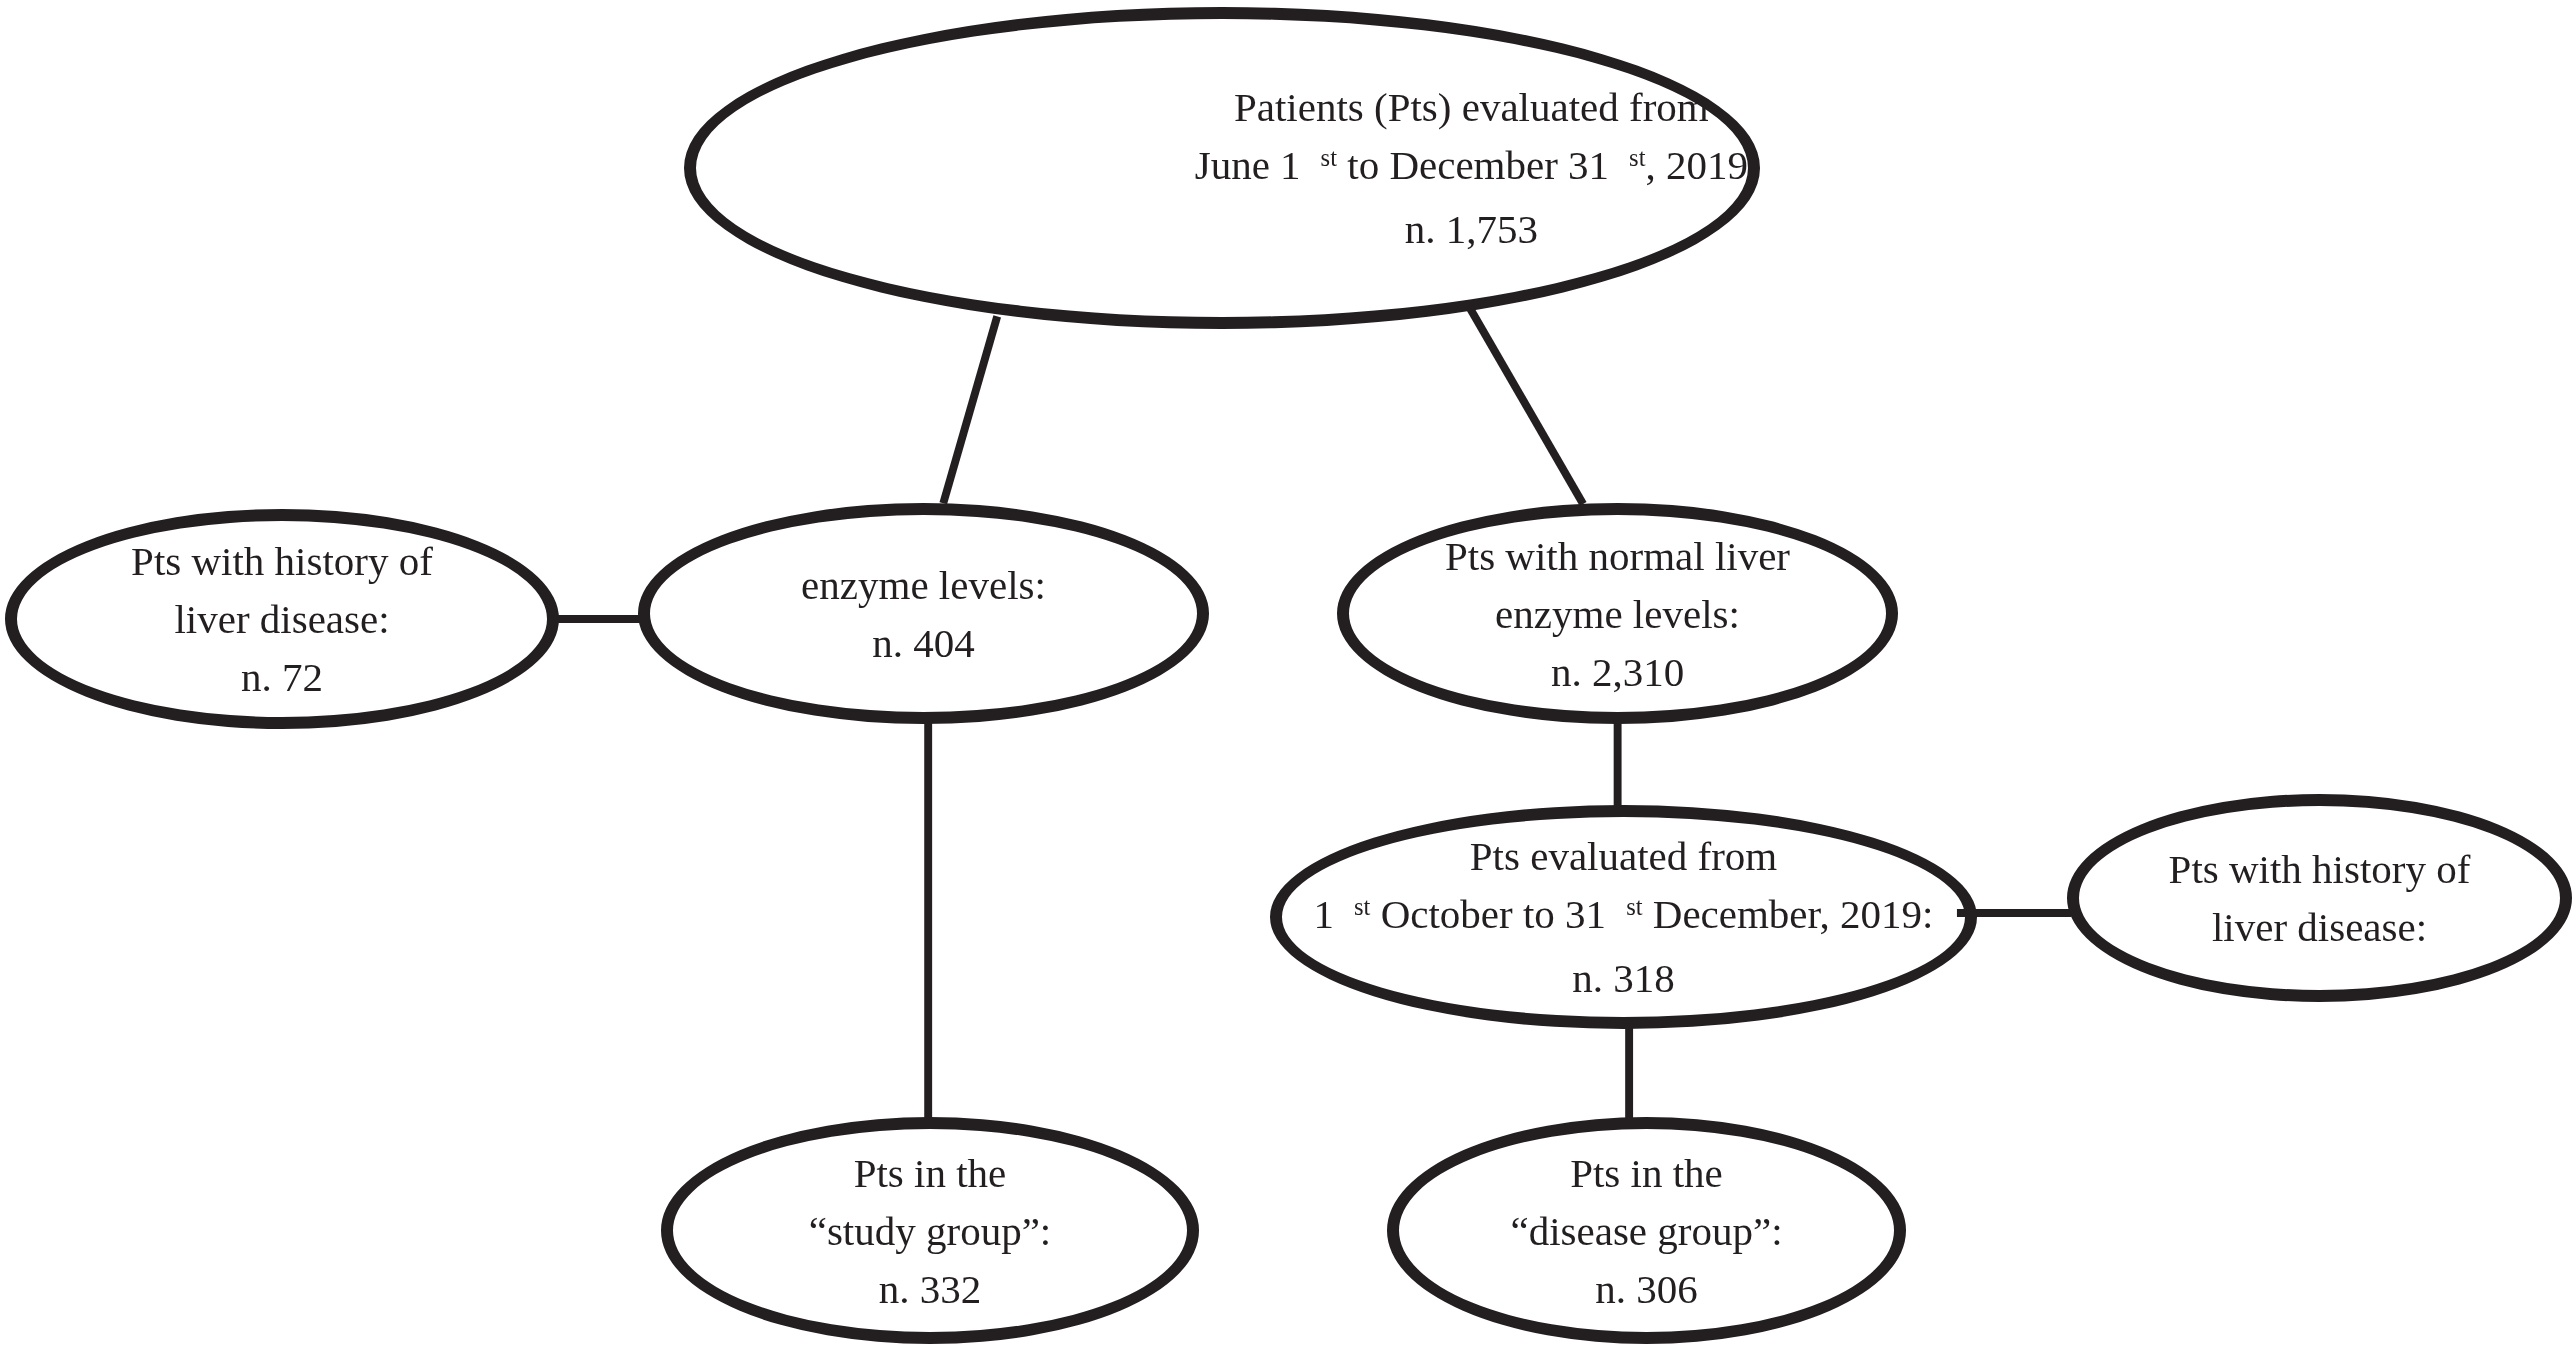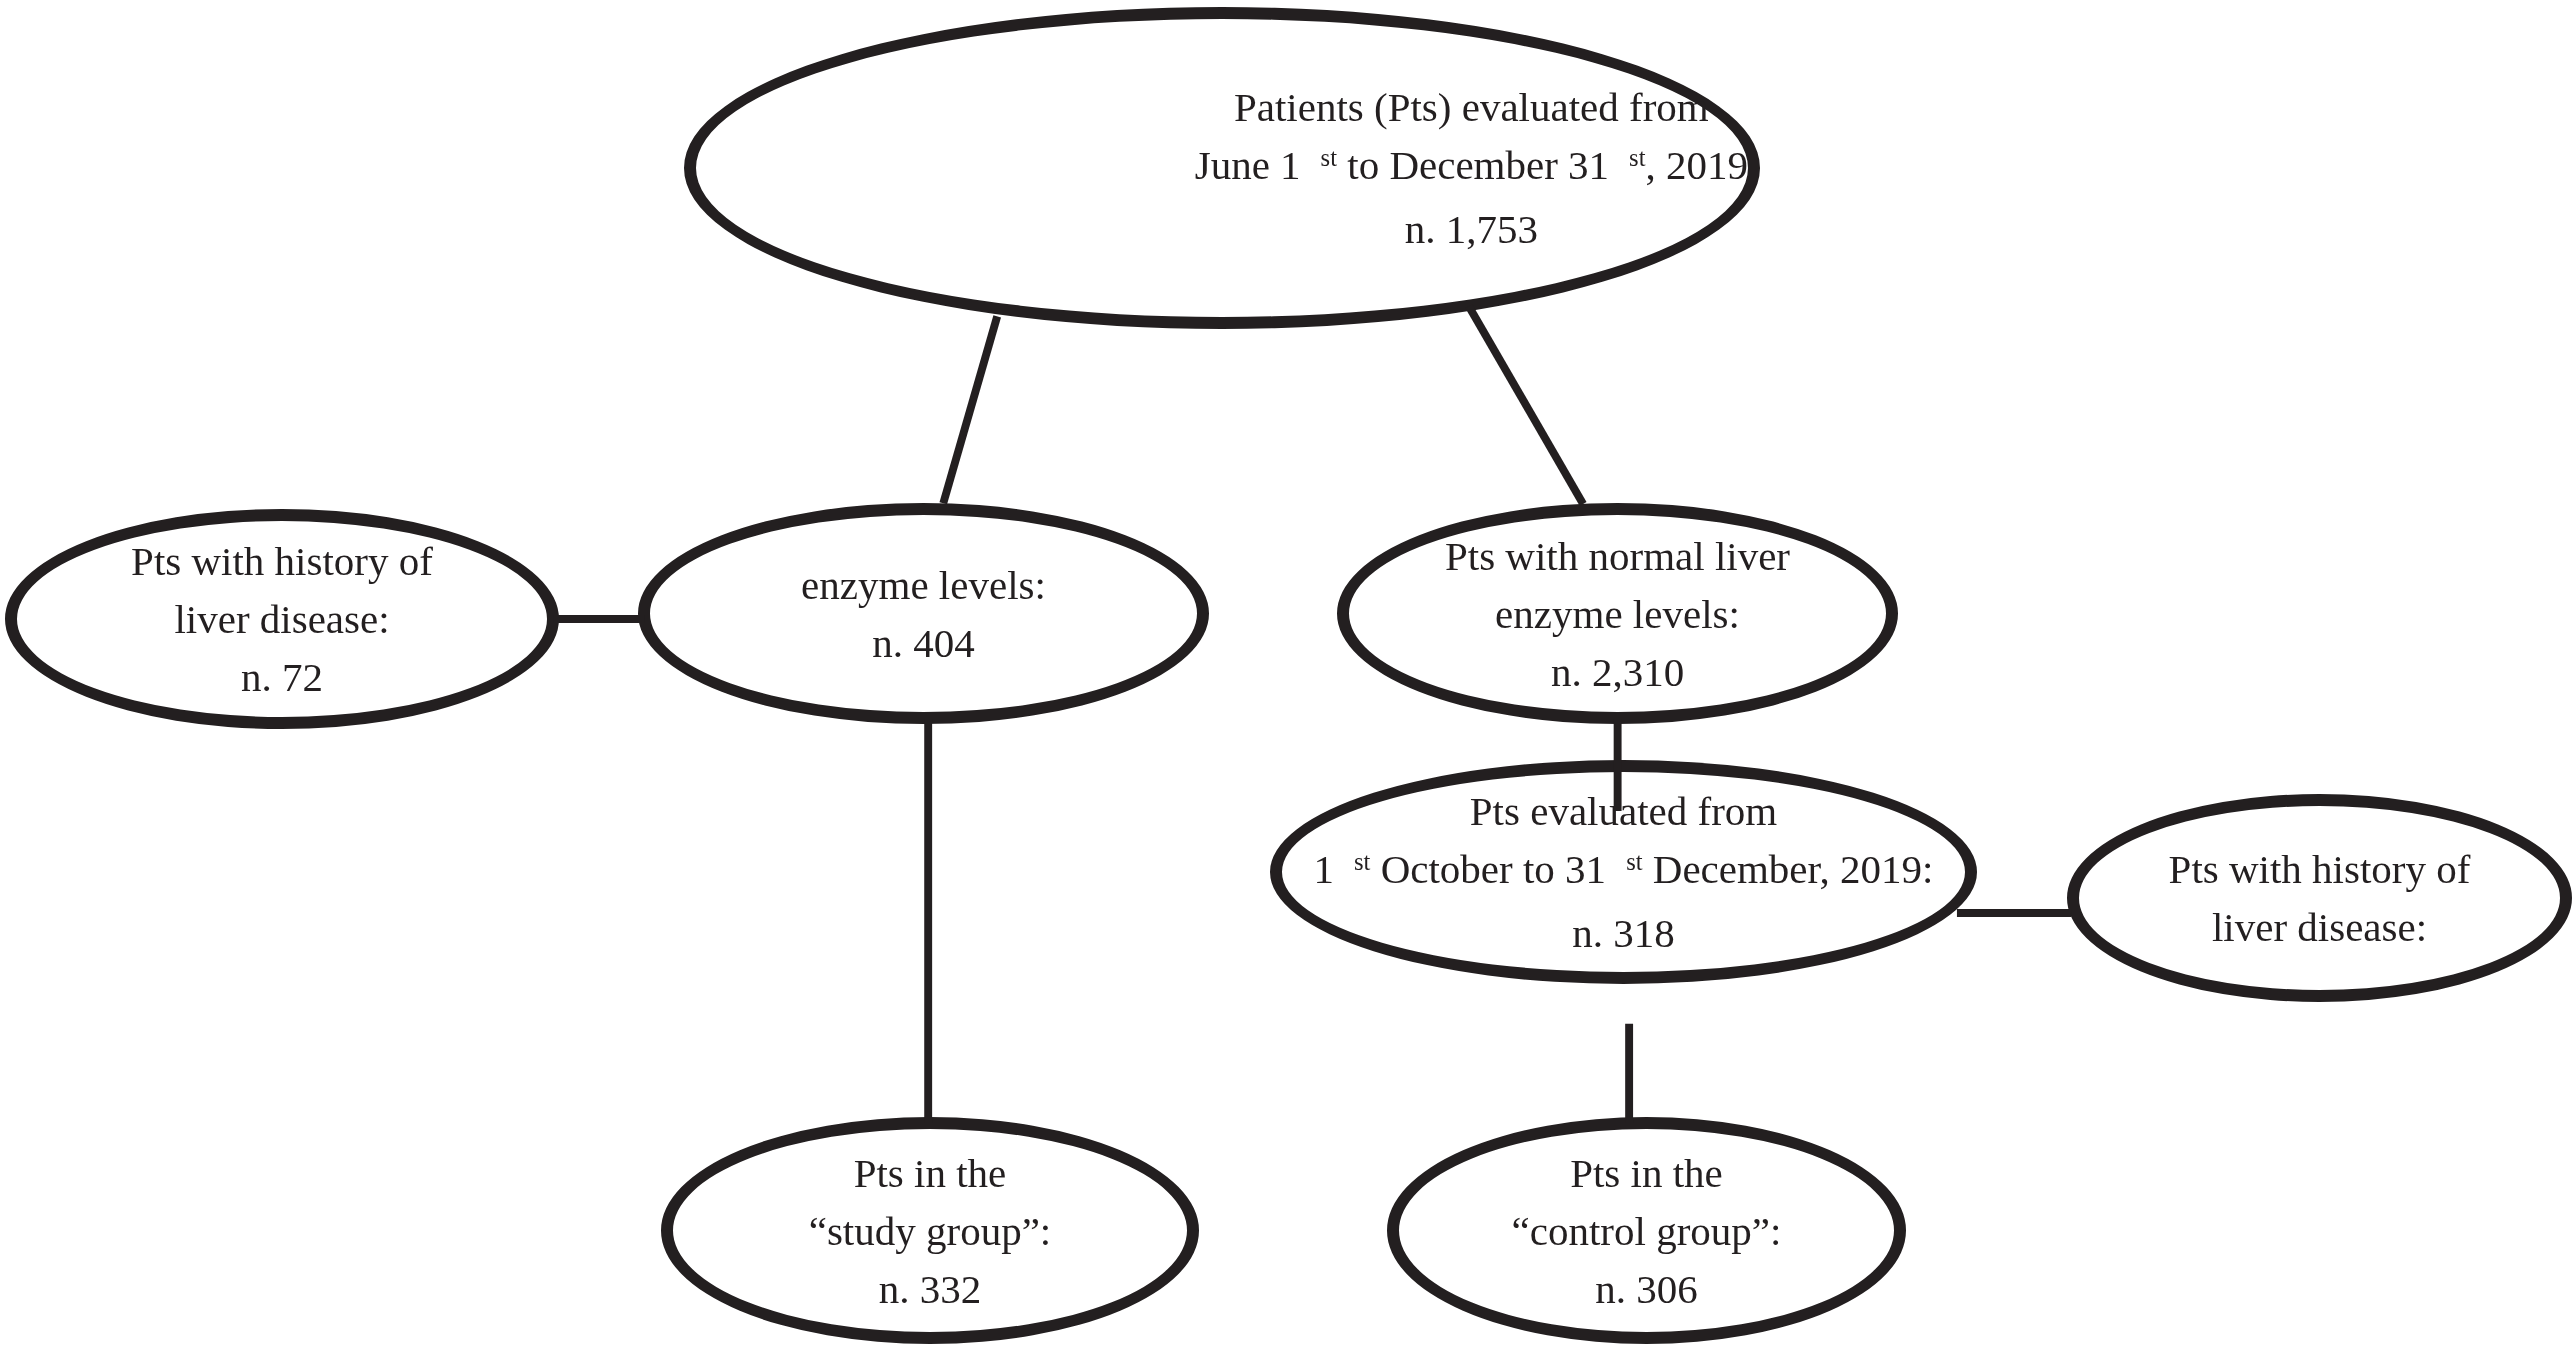--- a/index.html
+++ b/index.html
@@ -44,21 +44,21 @@
   svg.connectors line {
     stroke: var(--ink);
     stroke-width: 11;
     stroke-linecap: butt;
   }
   
   #n-total     { left:  684px; top:    6.5px; width: 1076px; height: 322px; justify-content: flex-end; }
   #n-history72 { left:    5px; top:  509px; width:  554px; height: 220px; }
   #n-altered   { left:  638px; top:  503px; width:  571px; height: 221px; }
   #n-normal    { left: 1337px; top:  503px; width:  561px; height: 221px; }
-  #n-evalq4    { left: 1270px; top: 760px; width:  707px; height: 224px; align-items: center; }
+  #n-evalq4    { left: 1270px; top: 805px; width:  707px; height: 224px; align-items: center; }
   #n-history12 { left: 2067px; top: 794px; width:  505px; height: 208px; }
   #n-study     { left:  661px; top: 1117px; width:  538px; height: 227px; }
   #n-control   { left: 1387px; top: 1117px; width:  519px; height: 227px; }
 </style>
 </head>
 <body>
 
 <div class="canvas">
 
   <div class="node" id="n-total">
@@ -111,21 +111,21 @@
     <div class="label">
       <div>Pts in the</div>
       <div>“study group”:</div>
       <div>n. 332</div>
     </div>
   </div>
 
   <div class="node" id="n-control">
     <div class="label">
       <div>Pts in the</div>
-      <div>“control group”:</div>
+      <div>“disease group”:</div>
       <div>n. 306</div>
     </div>
   </div>
 
   <svg class="connectors" viewBox="0 0 3583 1882" aria-hidden="true">
     <line x1="1387" y1="440" x2="1312" y2="700"></line>
     <line x1="2043" y1="426" x2="2202" y2="701"></line>
     <line x1="770" y1="861" x2="896" y2="861"></line>
     <line x1="1291" y1="1000" x2="1291" y2="1562"></line>
     <line x1="2250" y1="1000" x2="2250" y2="1128"></line>

